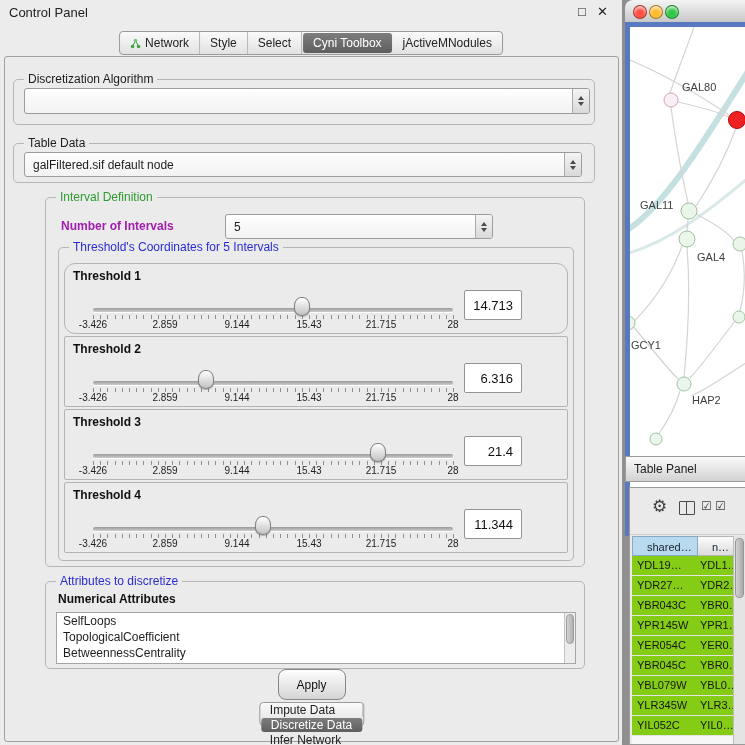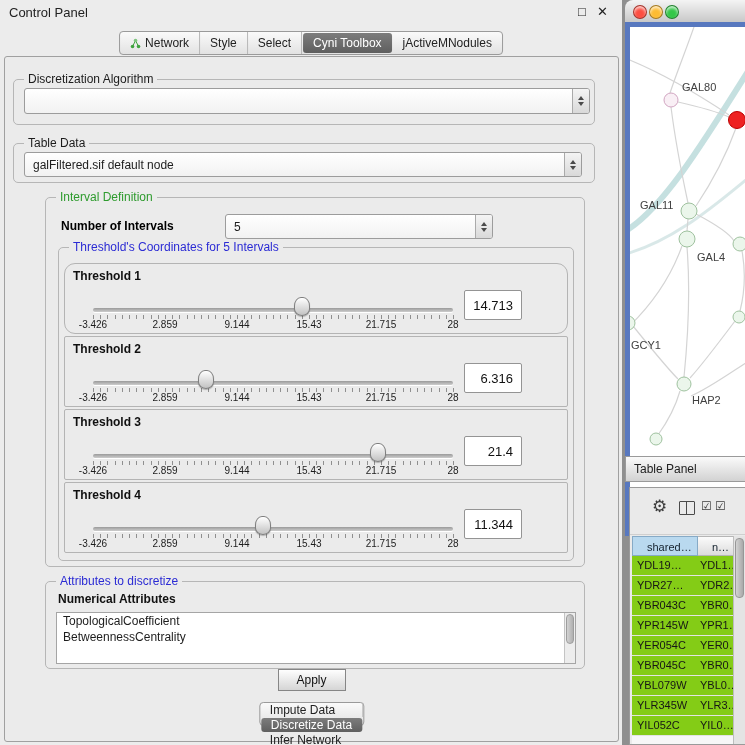--- a/index.html
+++ b/index.html
@@ -49,21 +49,21 @@
   .overlay{position:absolute;left:2px;top:24px;width:571px;height:56px;background:#fff;
            border:1px solid #b2b2b2;box-shadow:0 3px 7px rgba(0,0,0,.3);z-index:5;}
   .opt{font-size:12px;padding:1px 6px;color:#1a1a1a;}
   .opt.placeholder{text-align:center;color:#b3b3b3;padding-top:2px;}
   .opt.bold{font-weight:bold;margin-top:1px;}
 
   .gb-tdata{left:8px;top:86px;width:580px;height:38px;}
   .tdata-combo{left:10px;top:8px;width:556px;height:23px;}
 
   .gb-interval{left:40px;top:140px;width:538px;height:368px;}
-  .nil-label{position:absolute;left:15px;top:21px;font-size:12px;font-weight:bold;color:#000000;}
+  .nil-label{position:absolute;left:15px;top:21px;font-size:12px;font-weight:bold;color:#a21caf;}
   .nic-combo{left:179px;top:16px;width:266px;height:23px;}
 
   .gb-thresholds{left:12px;top:49px;width:514px;height:312px;}
 
   .threshold-block{position:absolute;left:5px;width:502px;height:69px;border:1px solid #b4b4b4;border-radius:2px;}
   .th-label{position:absolute;left:8px;top:5px;font-size:12px;font-weight:bold;color:#101010;}
   .slider{position:absolute;left:0;top:0;right:0;bottom:0;}
   .track{position:absolute;left:28px;top:44px;width:360px;height:4px;border-radius:2px;
          background:linear-gradient(#9a9a9a,#cdcdcd);box-shadow:0 1px 0 #fff;}
   .thumb{position:absolute;top:33px;width:14px;height:17px;border:1px solid #7f7f7f;
@@ -79,22 +79,22 @@
 
   .gb-attrs{left:40px;top:524px;width:538px;height:86px;}
   .attrs-subtitle{position:absolute;left:12px;top:10px;font-size:12px;font-weight:bold;color:#111;}
   .listbox{position:absolute;left:10px;top:30px;width:518px;height:50px;background:#fff;
            border:1px solid #a5a5a5;overflow:hidden;}
   .attr-item{font-size:12px;line-height:16px;padding-left:6px;color:#1d1d1d;white-space:nowrap;}
   .vscroll{position:absolute;right:0;top:0;bottom:0;width:10px;background:#ededed;border-left:1px solid #c4c4c4;}
   .vthumb{position:absolute;left:1px;right:1px;top:1px;height:28px;border-radius:4px;
           background:linear-gradient(90deg,#d2d2d2,#b0b0b0);border:1px solid #9d9d9d;}
 
-  .apply{position:absolute;left:50%;transform:translateX(-50%);top:612px;width:68px;height:22px;
-         font-family:inherit;font-size:12px;color:#111;border:1px solid #868686;border-radius:0;
+  .apply{position:absolute;left:50%;transform:translateX(-50%);top:612px;width:68px;height:31px;
+         font-family:inherit;font-size:12px;color:#111;border:1px solid #868686;border-radius:8px;
          background:linear-gradient(#fefefe,#d5d5d5);}
   .tabbar.bottom{position:absolute;top:645px;left:50%;transform:translateX(-50%);flex-direction:column;}
 
   
   .net-window{position:absolute;left:625px;top:0;width:120px;height:536px;}
   .net-titlebar{position:absolute;left:0;top:0;right:0;height:22px;border-radius:8px 0 0 0;
         background:linear-gradient(#f4f4f4,#c8c8c8);border-bottom:1px solid #989898;}
   .light{position:absolute;top:5px;width:12px;height:12px;border-radius:50%;
          border:1px solid rgba(0,0,0,.35);box-shadow:inset 0 2px 3px rgba(255,255,255,.75);}
   .light.red{left:8px;background:var(--traffic-red);}
@@ -282,20 +282,21 @@
   </div>
             </div>
         </div>
       </div>
 
       <div class="groupbox gb-attrs">
         <span class="legend blue">Attributes to discretize</span>
         <div class="attrs-subtitle">Numerical Attributes</div>
         <div class="listbox">
           <div id="attr-items">
+              <div class="attr-item">SelfLoops</div>
               <div class="attr-item">TopologicalCoefficient</div>
               <div class="attr-item">BetweennessCentrality</div>
             </div>
           <div class="vscroll">
               <div class="vthumb"></div>
             </div>
         </div>
       </div>
 
       <button class="apply">Apply</button>

